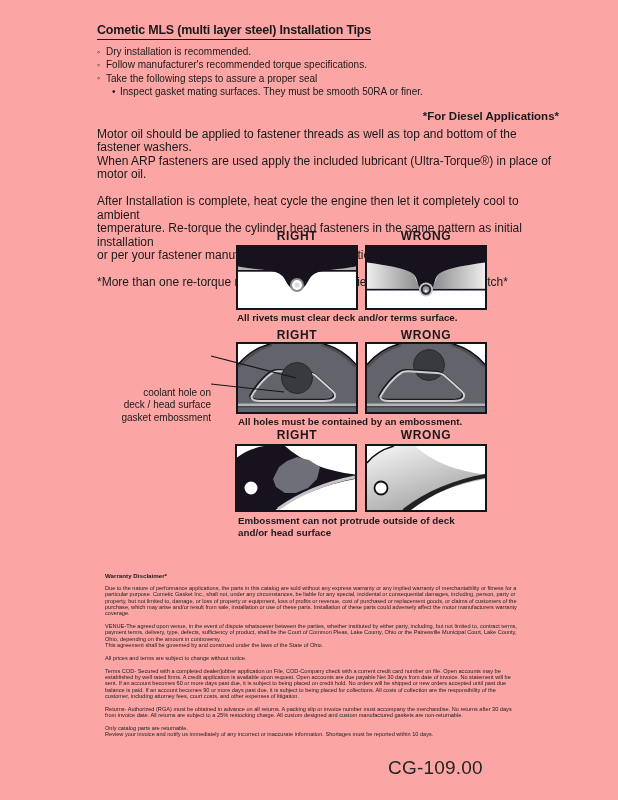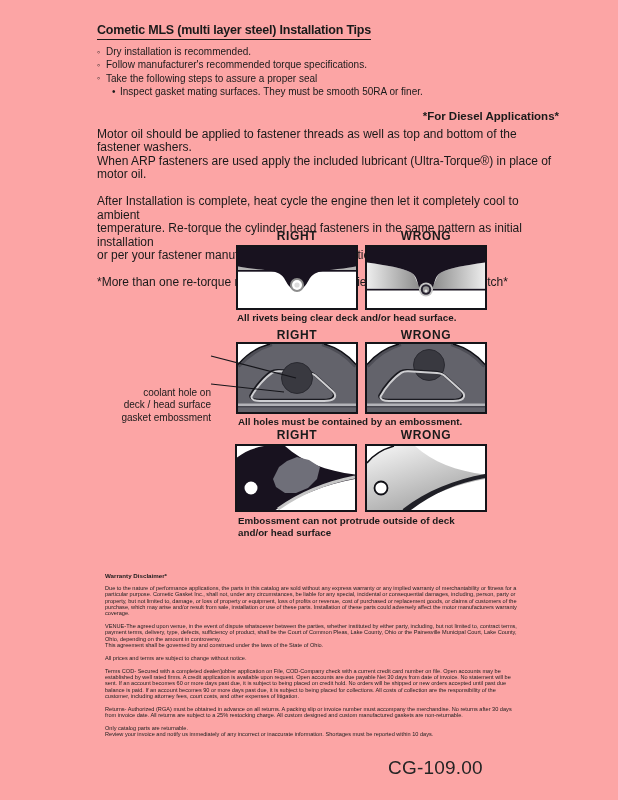--- a/index.html
+++ b/index.html
@@ -91,21 +91,21 @@
     <path d="M0,15.5 C21,18.5 34,20.5 44,25.5 C48,27.7 48.6,32 51,37 L53.5,41.8 L0,41.8 Z" fill="url(#w1l)"></path>
     <path d="M118,15.5 C97,18.5 84,20.5 74,25.5 C70,27.7 69.4,32 67,37 L64.5,41.8 L118,41.8 Z" fill="url(#w1r)"></path>
     <rect x="0" y="41.8" width="118" height="1.7" fill="#18121f"></rect>
     <path d="M0,0 H118 V15.5 C97,18.5 84,20.5 74,25.5 C66.5,29.5 68.5,38 63.5,44.5 C60.8,48 57.2,48 54.5,44.5 C49.5,38 51.5,29.5 44,25.5 C34,20.5 21,18.5 0,15.5 Z" fill="#18121f"></path>
     <circle cx="59" cy="42.5" r="7" fill="#c6c6c6"></circle>
     <circle cx="59" cy="42.5" r="5.2" fill="#262230"></circle>
     <circle cx="59" cy="42.5" r="3.2" fill="#989898"></circle>
     <circle cx="59" cy="44" r="1.5" fill="#e8e8e8"></circle>
   </svg>
 
-  <div class="abs caption" style="left:237px; top:312px;">All rivets being clear deck and/or head surface.</div>
+  <div class="abs caption" style="left:237px; top:312px;">All rivets must clear deck and/or terms surface.</div>
 
   <div class="abs rw-label" style="left:236px; top:328px;">RIGHT</div>
   <div class="abs rw-label" style="left:365px; top:328px;">WRONG</div>
 
   <div class="abs side-label" style="left:117px; top:344px;">coolant hole on
 deck / head surface</div>
   <div class="abs side-label" style="left:117px; top:369px;">gasket embossment</div>
 
   <svg class="abs dbox" style="left:236px; top:342px; height:72px;" viewBox="0 0 118 68" preserveAspectRatio="none">
     <rect x="0" y="0" width="118" height="68" fill="#63636b"></rect>

